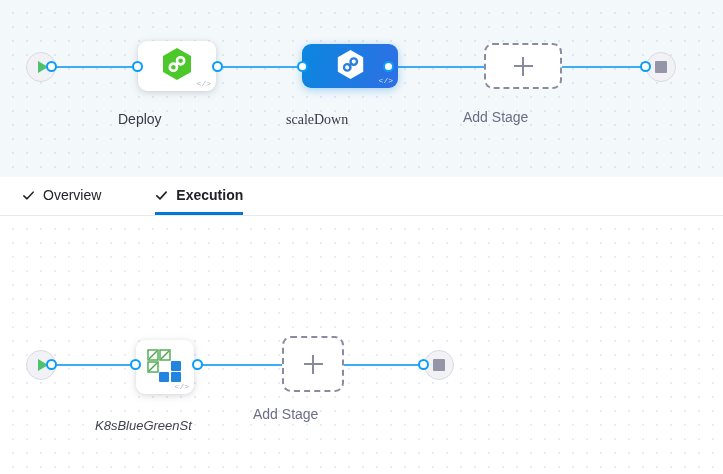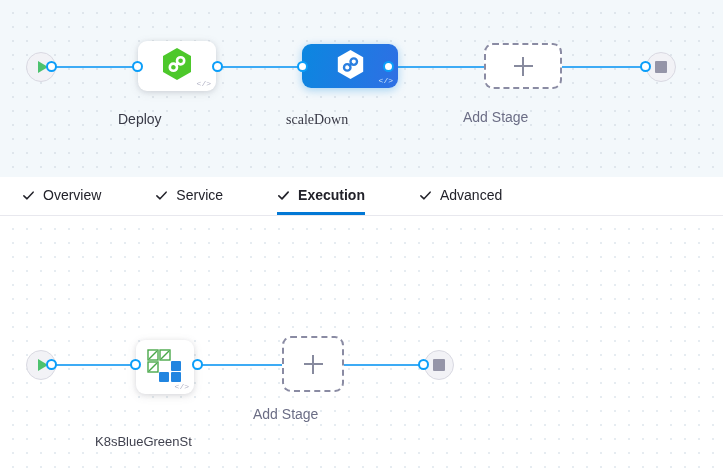--- a/index.html
+++ b/index.html
@@ -242,41 +242,29 @@
 
   <div class="tab-bar">
 
     <div class="tab">
       <svg class="check" viewBox="0 0 14 14">
         <path d="M2 7.4 L5.4 10.6 L12 3.4" fill="none" stroke="#22222a" stroke-width="1.6" stroke-linecap="round" stroke-linejoin="round"></path>
       </svg>
       <span class="tab-label">Overview</span>
     </div>
 
-    <div class="tab">
-      <svg class="check" viewBox="0 0 14 14">
-        <path d="M2 7.4 L5.4 10.6 L12 3.4" fill="none" stroke="#22222a" stroke-width="1.6" stroke-linecap="round" stroke-linejoin="round"></path>
-      </svg>
-      <span class="tab-label">Service</span>
-    </div>
 
 
     <div class="tab active">
       <svg class="check" viewBox="0 0 14 14">
         <path d="M2 7.4 L5.4 10.6 L12 3.4" fill="none" stroke="#22222a" stroke-width="1.8" stroke-linecap="round" stroke-linejoin="round"></path>
       </svg>
       <span class="tab-label">Execution</span>
     </div>
 
-    <div class="tab">
-      <svg class="check" viewBox="0 0 14 14">
-        <path d="M2 7.4 L5.4 10.6 L12 3.4" fill="none" stroke="#22222a" stroke-width="1.6" stroke-linecap="round" stroke-linejoin="round"></path>
-      </svg>
-      <span class="tab-label">Advanced</span>
-    </div>
   </div>
 
   <div class="step-canvas">
 
     <div class="wire" style="left:46px;  top:148px; width:102px;"></div>
     <div class="wire" style="left:196px; top:148px; width:90px;"></div>
     <div class="wire" style="left:338px; top:148px; width:96px;"></div>
 
     <div class="terminal" style="left:26px; top:134px;">
       <div class="play-tri"></div>
@@ -304,21 +292,21 @@
             <rect x="24" y="13" width="10" height="10" rx="1"></rect>
             <rect x="12" y="24" width="10" height="10" rx="1"></rect>
             <rect x="24" y="24" width="10" height="10" rx="1"></rect>
           </g>
         </svg>
       </span>
       <span class="code-badge">&lt;/&gt;</span>
     </div>
     <div class="port" style="left:192px; top:143px;"></div>
 
-    <div class="node-label small" style="left:95px; top:216px; width:142px;">K8sBlueGreenSt</div>
+    <div class="node-label small" style="left:95px; top:200px; width:142px;font-style:italic;">K8sBlueGreenSt</div>
 
     <div class="dashed-node" style="left:282px; top:336px; width:62px; height:56px; top:120px;">
       <span style="position:relative;width:19px;height:19px;display:block;">
         <span class="plus-h" style="left:0; top:8.5px;"></span>
         <span class="plus-v" style="left:8.5px; top:0;"></span>
       </span>
     </div>
     <div class="node-label muted" style="left:253px; top:189px; width:120px;">Add Stage</div>
 
     <div class="port" style="left:418px; top:143px;"></div>

